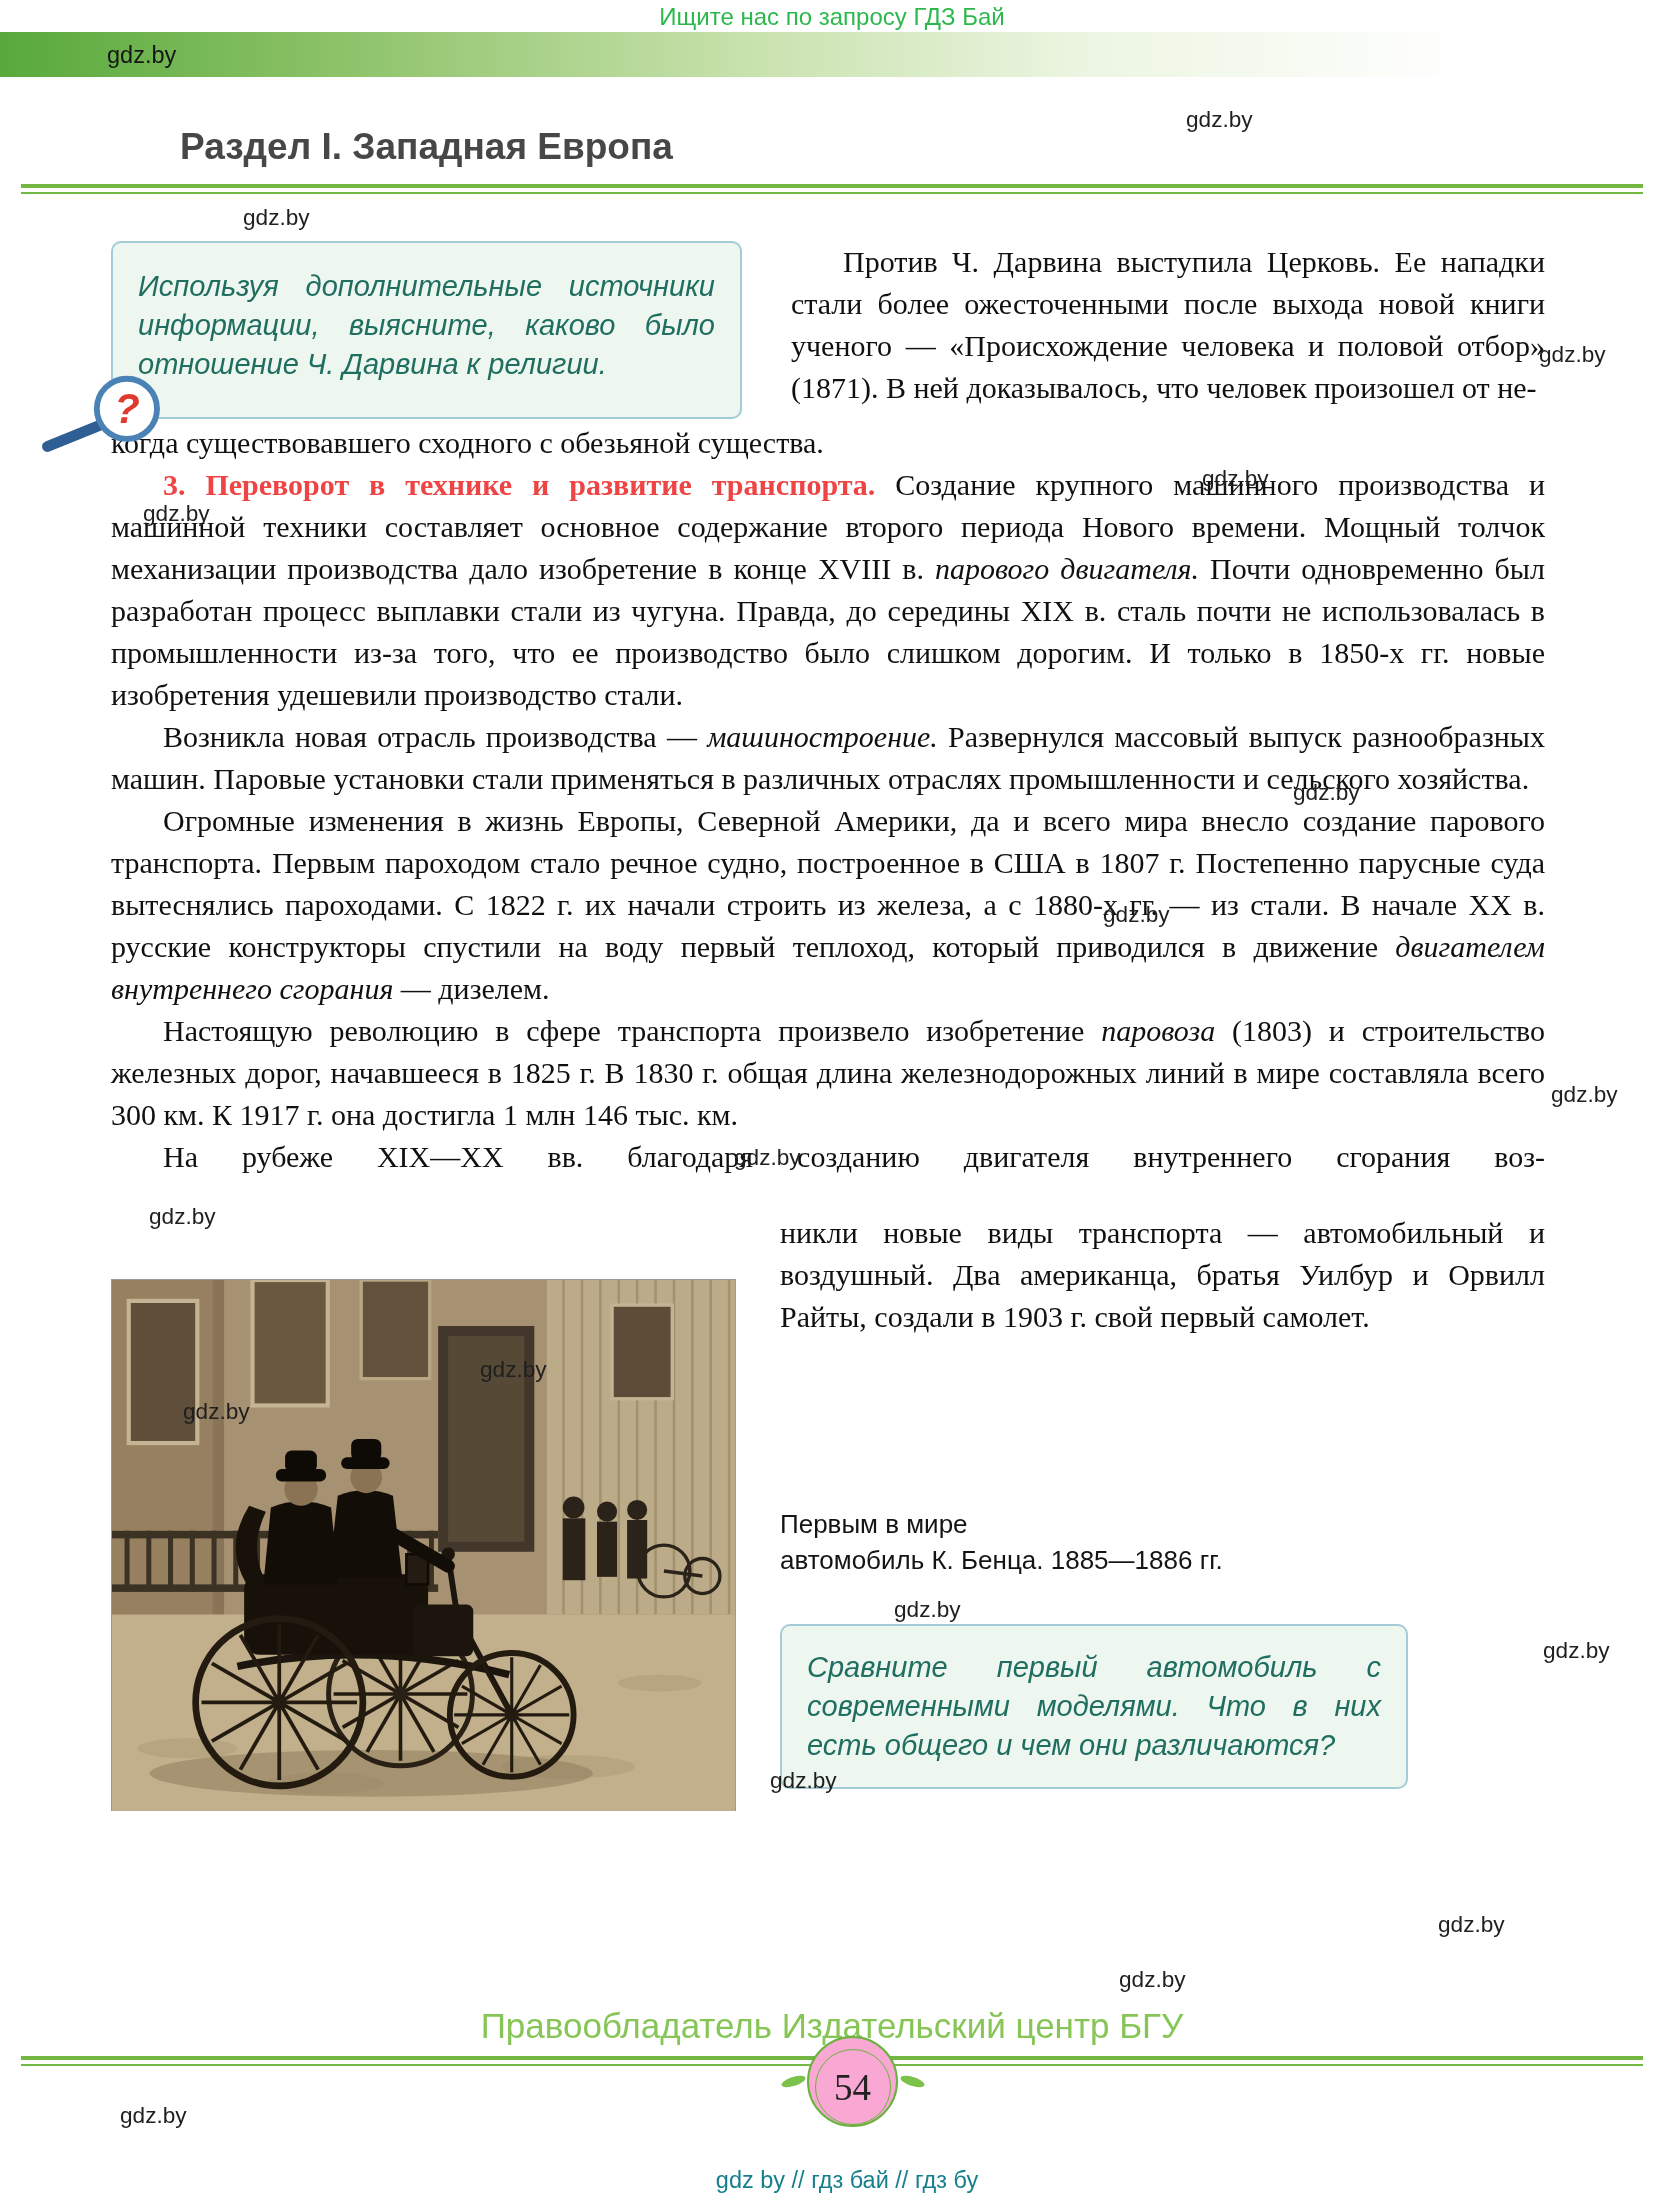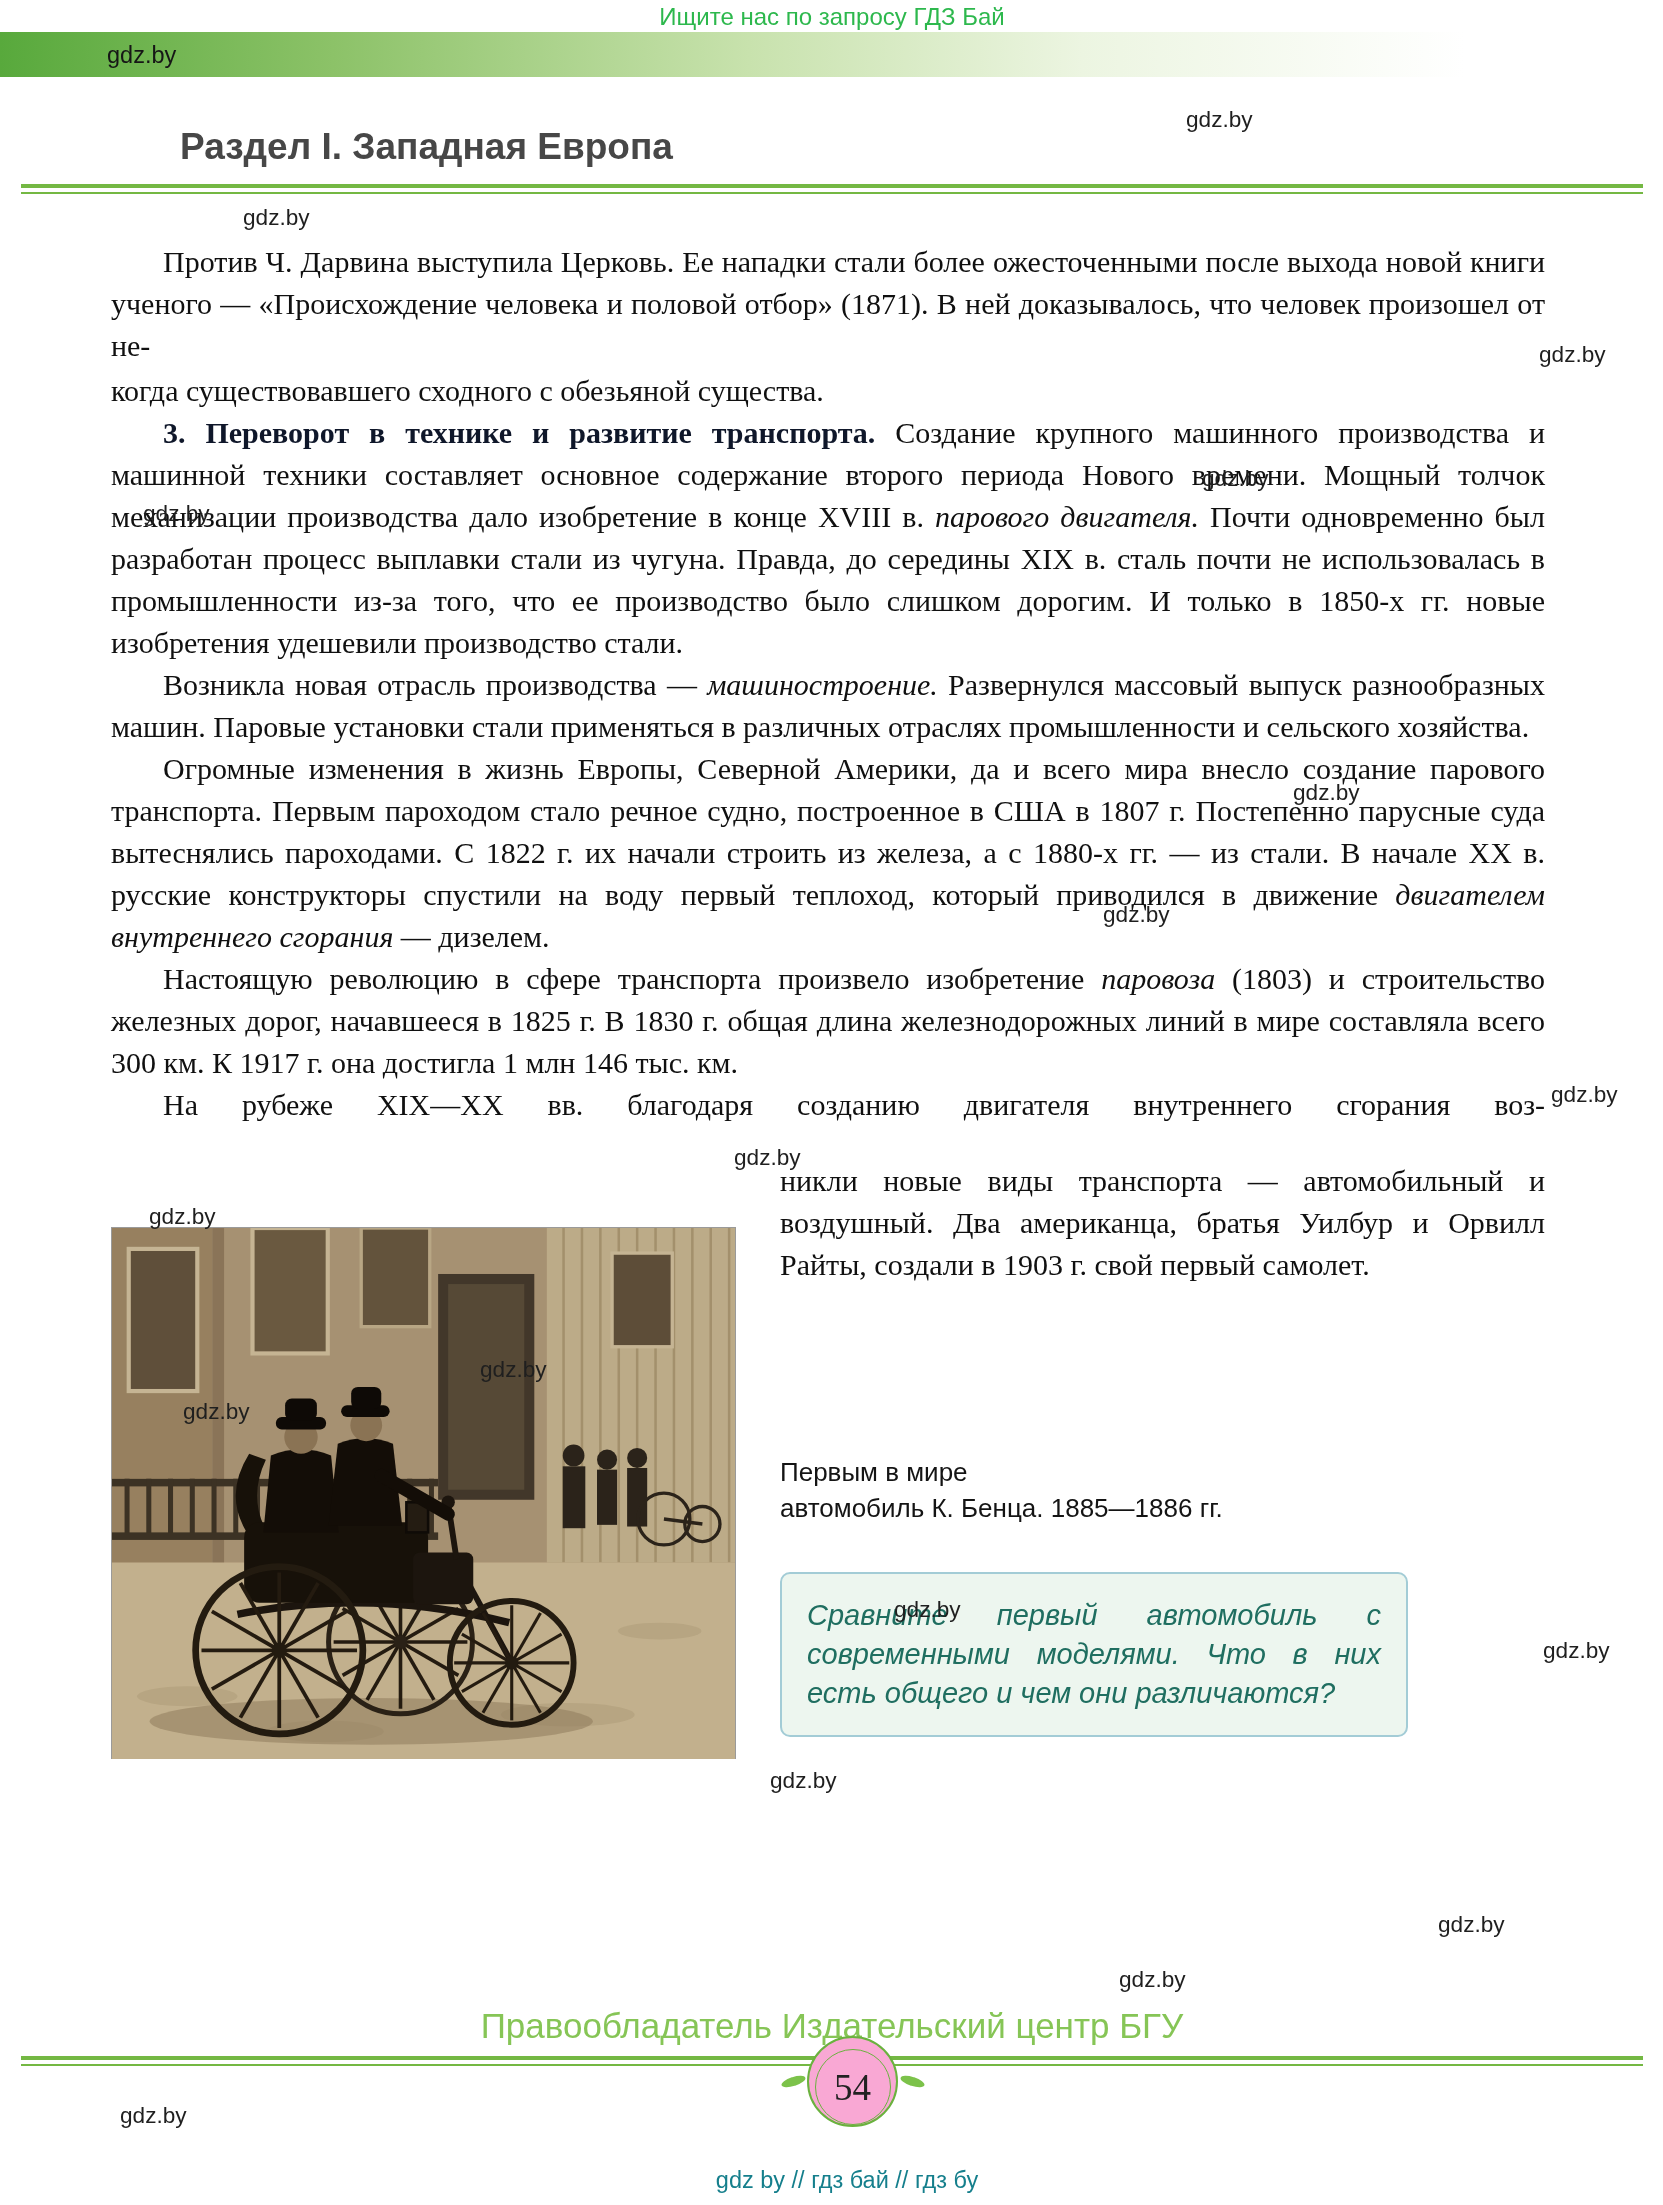--- a/index.html
+++ b/index.html
@@ -31,21 +31,21 @@
   .drule{position:absolute;left:21px;right:21px;height:4.2px;
     border-top:4.2px solid #74b843;border-bottom:2.5px solid #74b843;background:transparent;}
   .drule-top{top:184px;}
   .drule-bottom{top:2056px;}
 
   
   .main{position:absolute;left:111px;top:241px;width:1434px;
     font-size:30px;line-height:42px;text-align:justify;}
   .indent{text-indent:52px;}
   .it{font-style:italic;}
-  .lead-red{color:#0f172a;font-weight:bold;}
+  .lead-red{color:#ef4444;font-weight:bold;}
   .full-just{text-align-last:justify;}
 
   .row1{display:flex;gap:49px;margin-bottom:3.4px;}
   .col1{flex:1;}
 
   .qbox{background:#edf6ef;border:2.5px solid #a3ccd6;border-radius:10px;box-sizing:border-box;
     font-family:"Liberation Sans",sans-serif;font-style:italic;color:#1f6e60;
     font-size:29px;line-height:39px;text-align:justify;text-indent:0;}
   .qbox1{flex:0 0 631px;width:631px;min-height:178px;padding:23.5px 25px;position:relative;align-self:flex-start;}
   .qbox2{width:628px;padding:22px 25px;margin-top:46px;}
@@ -83,20 +83,30 @@
 <div class="green-band">
   <span class="band-label sans">gdz.by</span>
 </div>
 
 <h1 class="section-title">Раздел I. Западная Европа</h1>
 <div class="drule drule-top"></div>
 
 <div class="main">
 
   <div class="row1">
+    <div class="qbox qbox1">
+      <span>Используя дополнительные источники информации, выясните, каково было отношение Ч. Дарвина к религии.</span>
+      <div class="magnifier">
+        <svg width="134" height="92" viewBox="0 0 160 110" style="font-size:35px">
+          <line x1="10" y1="95" x2="72" y2="70" stroke="#2e5e93" stroke-width="13" stroke-linecap="round"></line>
+          <circle cx="105" cy="50" r="36" fill="#ffffff" stroke="#4b82b6" stroke-width="7"></circle>
+          <text x="105" y="67" text-anchor="middle" font-size="50" font-weight="bold" fill="#e03a2f">?</text>
+        </svg>
+      </div>
+    </div>
     <div class="col1">
       <p class="indent">Против Ч. Дарвина выступила Церковь. Ее нападки стали более ожесточенными после выхода новой книги ученого — «Происхождение человека и половой отбор» (1871). В ней доказывалось, что человек произошел от не-</p>
     </div>
   </div>
 
   <p>когда существовавшего сходного с обезьяной существа.</p>
 
   <p class="indent">
     <span class="lead-red">3. Переворот в технике и развитие транспорта.</span>
     <span> Создание крупного машинного производства и машинной техники составляет основное содержание второго периода Нового времени. Мощный толчок механизации производства дало изобретение в конце XVIII в. </span>

